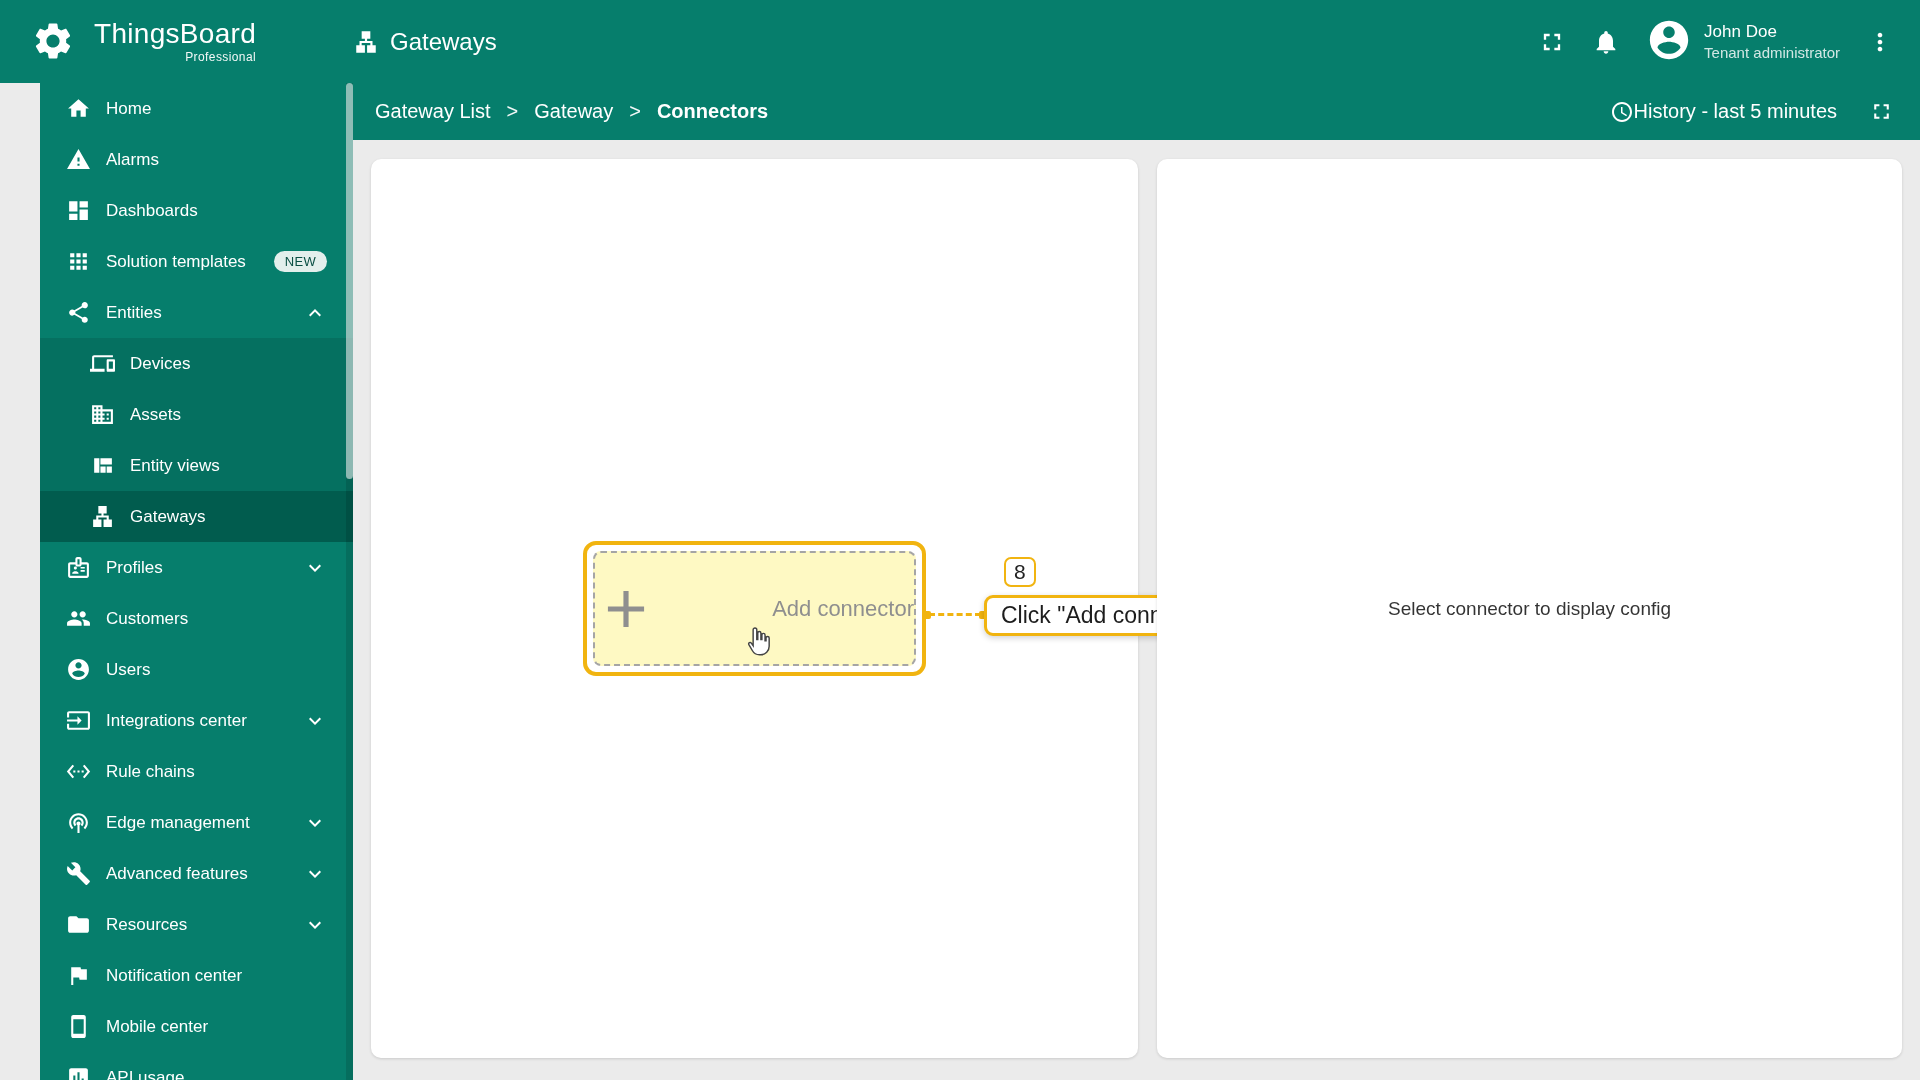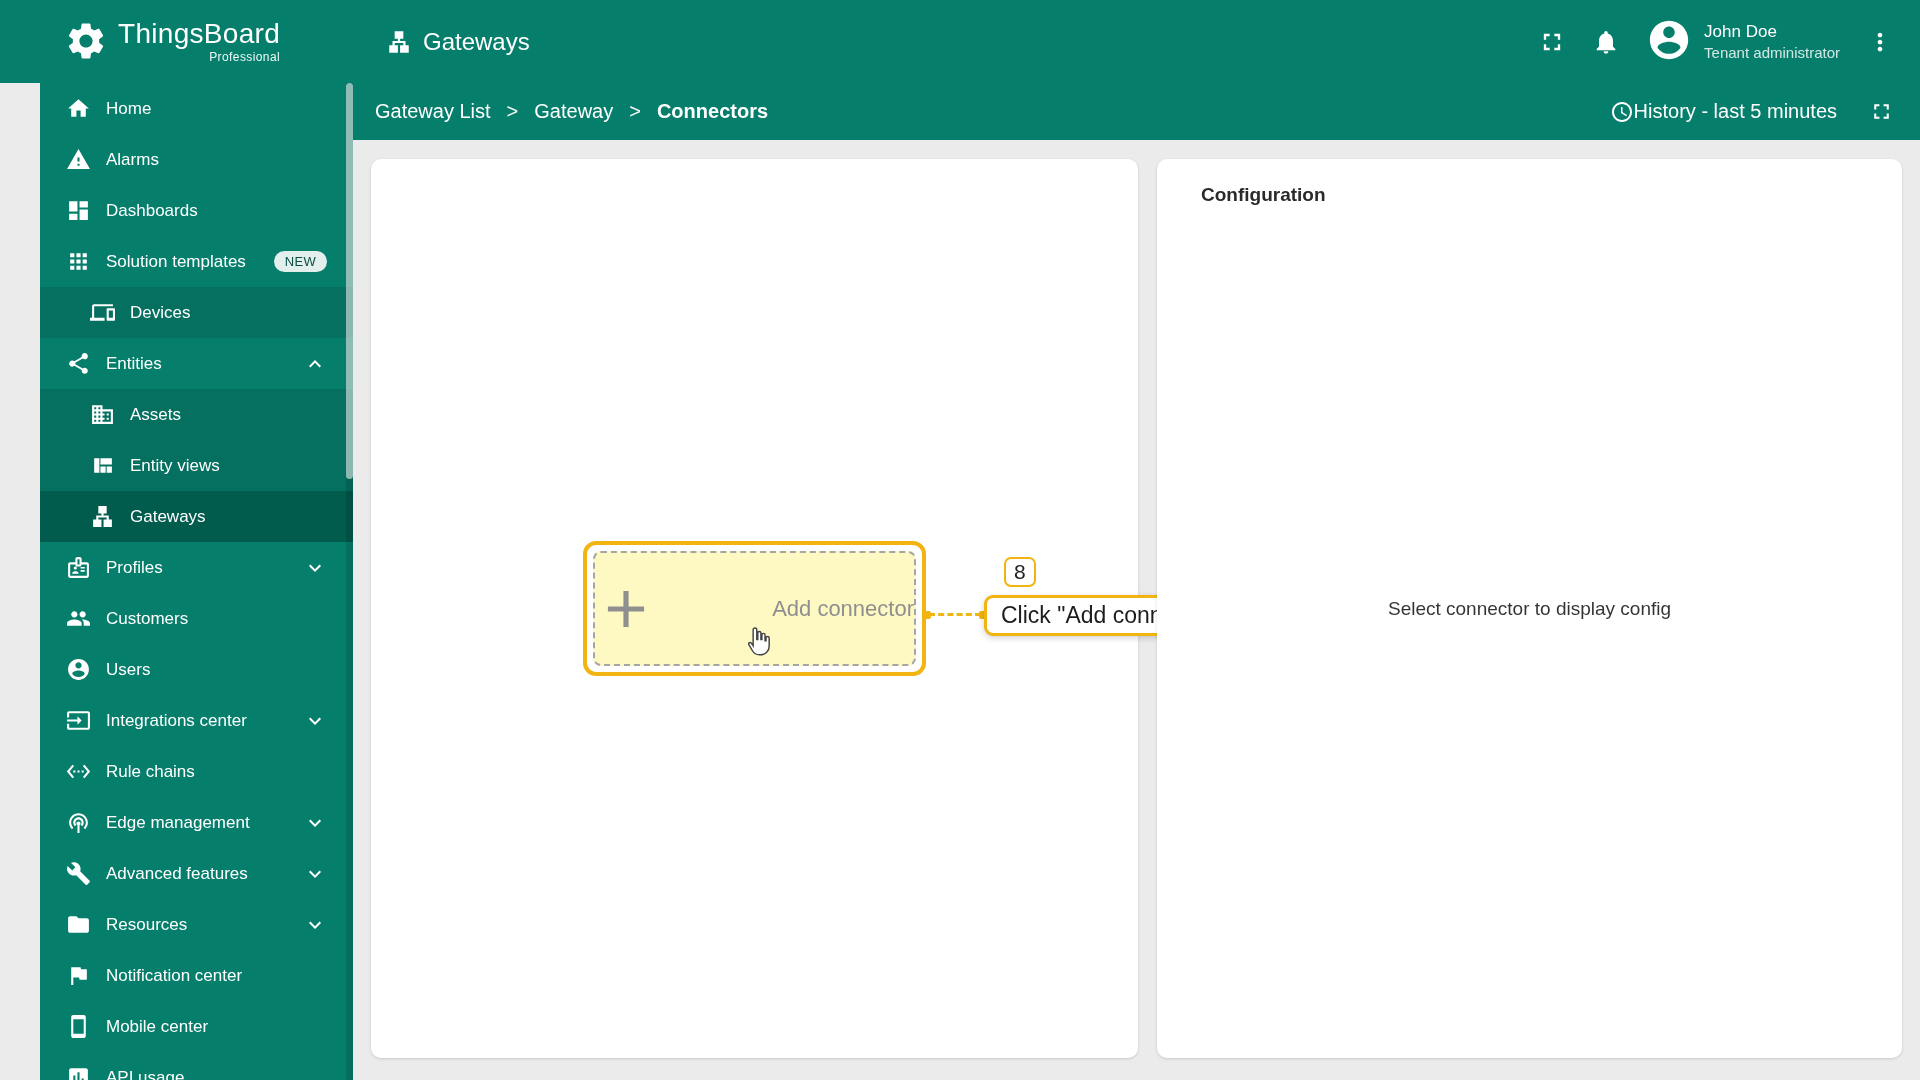--- a/index.html
+++ b/index.html
@@ -7,21 +7,21 @@
   body {
     width:1920px; height:1080px; overflow:hidden;
     font-family:"Liberation Sans", sans-serif;
     background:#ebebeb; color:#fff;
     --green:#067e6c; --green-sub:#057060; --green-sel:#015c4e;
     --gold:#F1B410;
   }
 
   
   .topbar { height:83px; background:var(--green); display:flex; align-items:center; }
-  .logo-wrap { width:313px; flex-shrink:0; display:flex; align-items:center; gap:10px; padding-left:31px;margin-left:33px; }
+  .logo-wrap { width:313px; flex-shrink:0; display:flex; align-items:center; gap:19px; padding-left:31px; }
   .logo-gear svg { width:44px; height:44px; fill:#fff; display:block; }
   .logo-text { display:flex; flex-direction:column; align-items:flex-end; }
   .logo-name { font-size:28px; font-weight:400; letter-spacing:.3px; line-height:1.1; }
   .logo-sub { font-size:12px; opacity:.95; letter-spacing:.4px; }
   .page-title { display:flex; align-items:center; gap:11px; margin-left:40px; font-size:24px; font-weight:500; }
   .page-title svg { width:26px; height:26px; fill:#fff; }
   .topbar-right { margin-left:auto; display:flex; align-items:center; gap:26px; padding-right:26px; }
   .icon-btn { background:none; border:none; padding:0; cursor:pointer; display:flex; align-items:center; }
   .icon-btn svg { width:28px; height:28px; fill:#fff; }
   .user-chip { display:flex; align-items:center; gap:12px; cursor:pointer; }
@@ -165,40 +165,40 @@
     </div>
     <div class="nav-item">
       <span class="nav-icon">
           <svg viewBox="0 0 24 24">
             <path d="M4 8h4V4H4v4zm6 12h4v-4h-4v4zm-6 0h4v-4H4v4zm0-6h4v-4H4v4zm6 0h4v-4h-4v4zm6-10v4h4V4h-4zm-6 4h4V4h-4v4zm6 6h4v-4h-4v4zm0 6h4v-4h-4v4z"></path>
           </svg>
         </span>
       <span class="nav-label">Solution templates</span>
       <span class="nav-badge">NEW</span>
     </div>
+    <div class="nav-item">
+      <span class="nav-icon">
+          <svg viewBox="0 0 24 24">
+            <path d="M18 16.08c-.76 0-1.44.3-1.96.77L8.91 12.7c.05-.23.09-.46.09-.7s-.04-.47-.09-.7l7.05-4.11c.54.5 1.25.81 2.04.81 1.66 0 3-1.34 3-3s-1.34-3-3-3-3 1.34-3 3c0 .24.04.47.09.7L8.04 9.81C7.5 9.31 6.79 9 6 9c-1.66 0-3 1.34-3 3s1.34 3 3 3c.79 0 1.5-.31 2.04-.81l7.12 4.16c-.05.21-.08.43-.08.65 0 1.61 1.31 2.92 2.92 2.92s2.92-1.31 2.92-2.92-1.31-2.92-2.92-2.92z"></path>
+          </svg>
+        </span>
+      <span class="nav-label">Entities</span>
+      <span class="nav-chevron">
+          <svg viewBox="0 0 24 24">
+            <path d="M12 8l-6 6 1.41 1.41L12 10.83l4.59 4.58L18 14l-6-6z"></path>
+          </svg>
+        </span>
+    </div>
     <div class="nav-item sub">
       <span class="nav-icon">
           <svg viewBox="0 0 24 24">
             <path d="M4 6h18V4H4c-1.1 0-2 .9-2 2v11H0v3h14v-3H4V6zm19 2h-6c-.55 0-1 .45-1 1v10c0 .55.45 1 1 1h6c.55 0 1-.45 1-1V9c0-.55-.45-1-1-1zm-1 9h-4v-7h4v7z"></path>
           </svg>
         </span>
       <span class="nav-label">Devices</span>
-    </div>
-    <div class="nav-item">
-      <span class="nav-icon">
-          <svg viewBox="0 0 24 24">
-            <path d="M18 16.08c-.76 0-1.44.3-1.96.77L8.91 12.7c.05-.23.09-.46.09-.7s-.04-.47-.09-.7l7.05-4.11c.54.5 1.25.81 2.04.81 1.66 0 3-1.34 3-3s-1.34-3-3-3-3 1.34-3 3c0 .24.04.47.09.7L8.04 9.81C7.5 9.31 6.79 9 6 9c-1.66 0-3 1.34-3 3s1.34 3 3 3c.79 0 1.5-.31 2.04-.81l7.12 4.16c-.05.21-.08.43-.08.65 0 1.61 1.31 2.92 2.92 2.92s2.92-1.31 2.92-2.92-1.31-2.92-2.92-2.92z"></path>
-          </svg>
-        </span>
-      <span class="nav-label">Entities</span>
-      <span class="nav-chevron">
-          <svg viewBox="0 0 24 24">
-            <path d="M12 8l-6 6 1.41 1.41L12 10.83l4.59 4.58L18 14l-6-6z"></path>
-          </svg>
-        </span>
     </div>
     <div class="nav-item sub">
       <span class="nav-icon">
           <svg viewBox="0 0 24 24">
             <path d="M12 7V3H2v18h20V7H12zM6 19H4v-2h2v2zm0-4H4v-2h2v2zm0-4H4V9h2v2zm0-4H4V5h2v2zm4 12H8v-2h2v2zm0-4H8v-2h2v2zm0-4H8V9h2v2zm0-4H8V5h2v2zm10 12h-8v-2h2v-2h-2v-2h2v-2h-2V9h8v10zm-2-8h-2v2h2v-2zm0 4h-2v2h2v-2z"></path>
           </svg>
         </span>
       <span class="nav-label">Assets</span>
     </div>
     <div class="nav-item sub">
@@ -375,18 +375,17 @@
           <div class="tooltip-box">Click "Add connector"</div>
           <div class="cursor-icon">
             <svg width="30" height="34" viewBox="0 0 24 28">
                 <path d="M9.5 2.5c.8 0 1.5.7 1.5 1.5v8h.8V6.7c0-.7.6-1.3 1.3-1.3s1.3.6 1.3 1.3V12h.8V8.2c0-.7.6-1.3 1.3-1.3.7 0 1.3.6 1.3 1.3V13h.8v-2.3c0-.7.6-1.3 1.3-1.3.7 0 1.3.6 1.3 1.3v6.8c0 3.9-3.1 7-7 7h-.9c-2.5 0-4.8-1.3-6-3.5l-2.8-4.8c-.3-.6-.1-1.3.4-1.6.5-.3 1.2-.2 1.6.3L8 17V4c0-.8.7-1.5 1.5-1.5z" fill="#fff" stroke="#444" stroke-width="1.2"></path>
               </svg>
           </div>
         </div>
       </div>
 
       <div class="card right-card">
-        <div class="config-title">Configuration</div>
         <div class="config-empty">Select connector to display config</div>
       </div>
     </div>
   </div>
 </div>
 
 </body></html>

